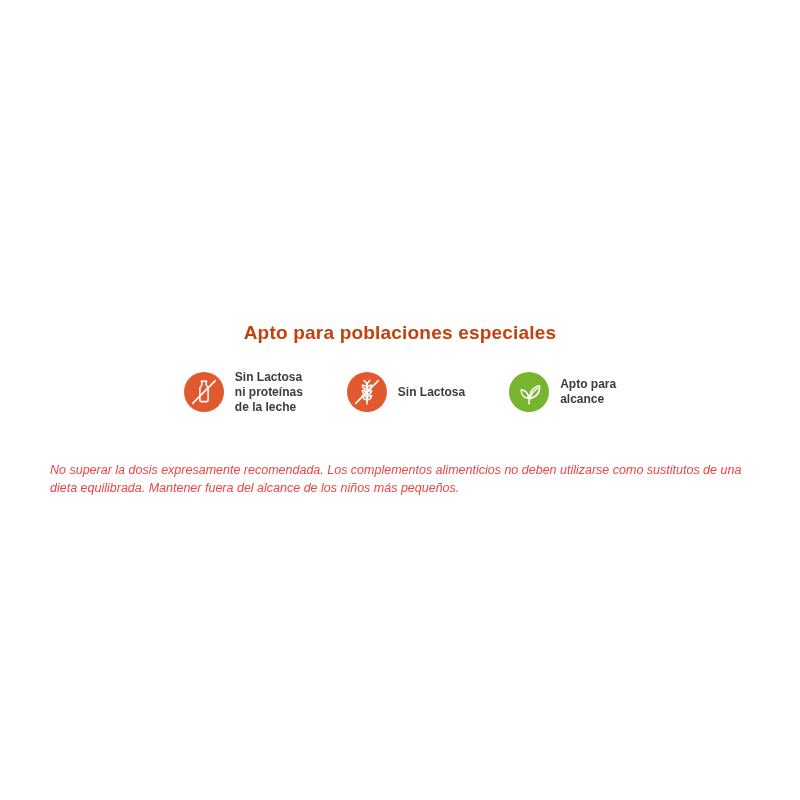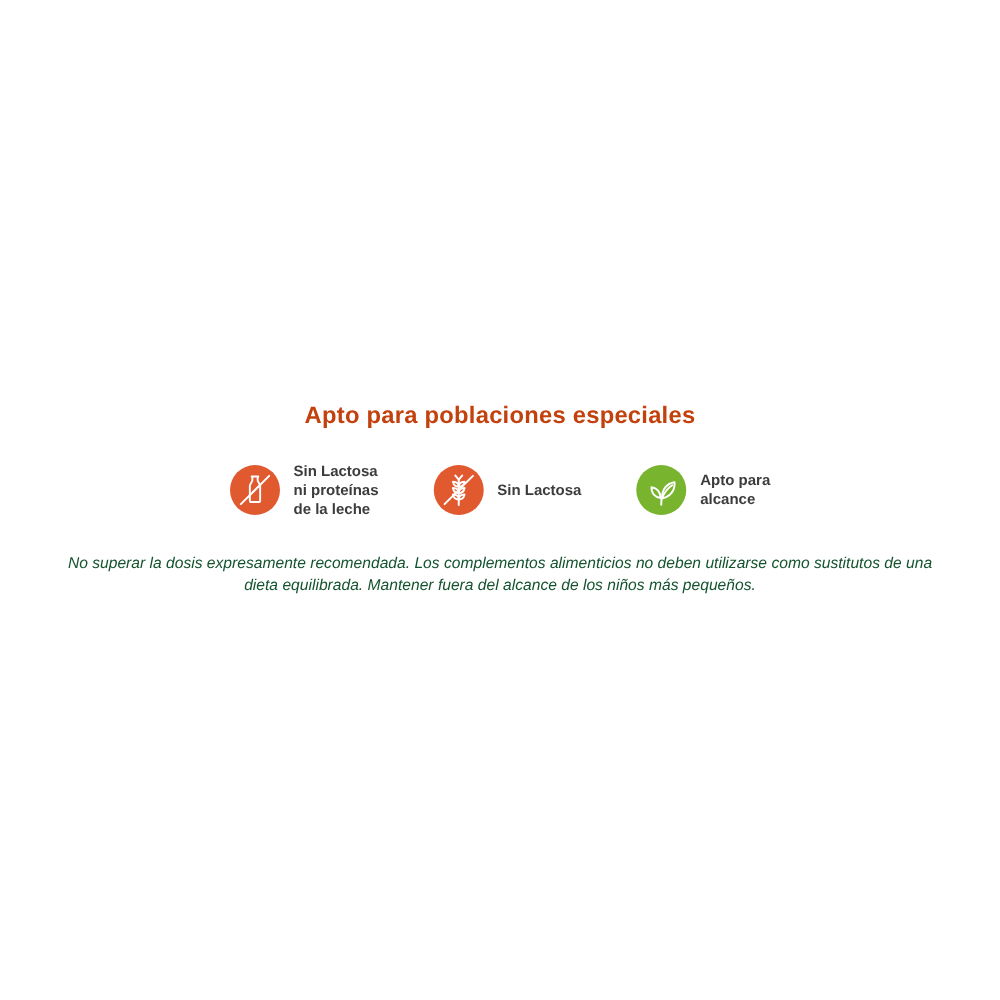--- a/index.html
+++ b/index.html
@@ -52,28 +52,27 @@
   .badge-circle svg { display: block; }
   .badge-label {
     font-size: 12px;
     font-weight: 700;
     line-height: 15px;
     color: #3c3c3c;
     white-space: pre-line;
   }
   .disclaimer {
     position: absolute;
-    top: 442px;
+    top: 462px;
     left: 50px;
     right: 50px;
-    text-align: center;
     font-style: italic;
     font-size: 12.5px;
     line-height: 17.5px;
-    color: #14532d;
+    color: #ef4444;
   }
 </style>
 </head>
 <body>
 
 <div class="page">
 
   <h2 class="section-title" style="color: #c2410c;">Apto para poblaciones especiales</h2>
 
   <div class="badges-row">

